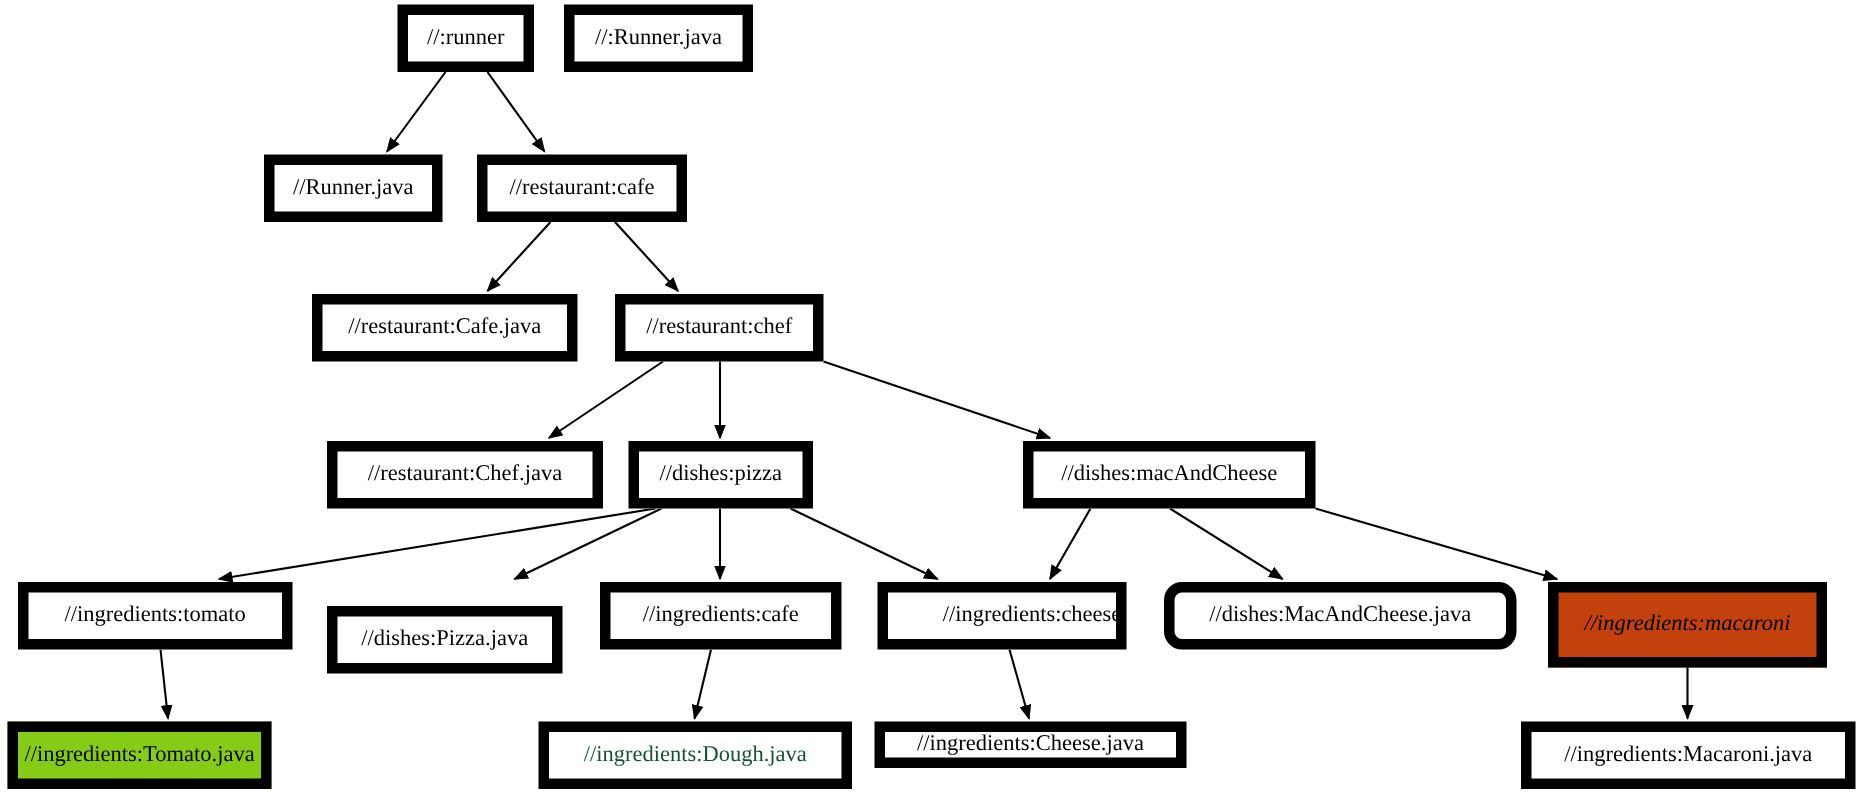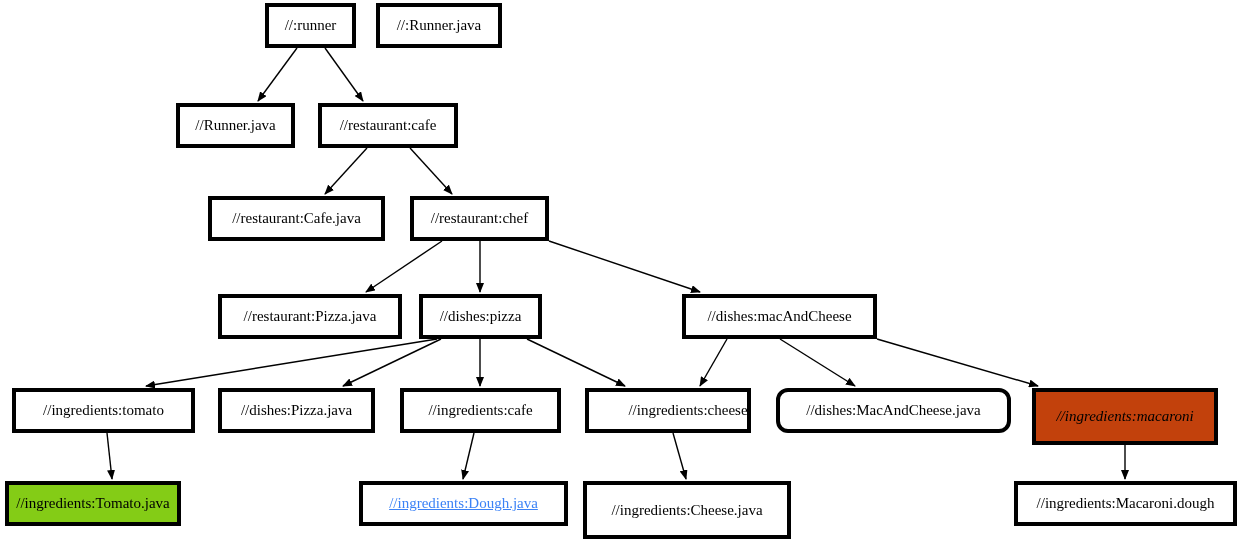--- a/index.html
+++ b/index.html
@@ -28,21 +28,21 @@
   #node-layer {
     position: absolute;
     left: 0;
     top: 0;
     width: 1242px;
     height: 539px;
   }
   .graph-node {
     position: absolute;
     box-sizing: border-box;
-    border: 4px solid #6d28d9;
+    border: 7px solid #6d28d9;
     background: #ffffff;
     display: flex;
     align-items: center;
     justify-content: center;
     text-align: center;
     white-space: nowrap;
   }
   .node-label {
     font-family: "Liberation Serif", "DejaVu Serif", serif;
     font-size: 15px;
@@ -97,53 +97,53 @@
       <div class="graph-node" style="left: 318px; top: 103px; width: 140px; height: 45px; border-color: rgb(0, 0, 0); background: rgb(255, 255, 255);">
         <span class="node-label" style="color: rgb(0, 0, 0);">//restaurant:cafe</span>
       </div>
       <div class="graph-node" style="left: 208px; top: 196px; width: 177px; height: 45px; border-color: rgb(0, 0, 0); background: rgb(255, 255, 255);">
         <span class="node-label" style="color: rgb(0, 0, 0);">//restaurant:Cafe.java</span>
       </div>
       <div class="graph-node" style="left: 410px; top: 196px; width: 139px; height: 45px; border-color: rgb(0, 0, 0); background: rgb(255, 255, 255);">
         <span class="node-label" style="color: rgb(0, 0, 0);">//restaurant:chef</span>
       </div>
       <div class="graph-node" style="left: 218px; top: 294px; width: 184px; height: 45px; border-color: rgb(0, 0, 0); background: rgb(255, 255, 255);">
-        <span class="node-label" style="color: rgb(0, 0, 0);">//restaurant:Pizza.java</span>
+        <span class="node-label" style="color: rgb(0, 0, 0);">//restaurant:Chef.java</span>
       </div>
       <div class="graph-node" style="left: 682px; top: 294px; width: 195px; height: 45px; border-color: rgb(0, 0, 0); background: rgb(255, 255, 255);">
         <span class="node-label" style="color: rgb(0, 0, 0);">//dishes:macAndCheese</span>
       </div>
       <div class="graph-node" style="left: 419px; top: 294px; width: 123px; height: 45px; border-color: rgb(0, 0, 0); background: rgb(255, 255, 255);">
         <span class="node-label" style="color: rgb(0, 0, 0);">//dishes:pizza</span>
       </div>
       <div class="graph-node" style="left: 12px; top: 388px; width: 183px; height: 45px; border-color: rgb(0, 0, 0); background: rgb(255, 255, 255);">
         <span class="node-label" style="color: rgb(0, 0, 0);">//ingredients:tomato</span>
       </div>
-      <div class="graph-node" style="left: 218px; top: 388px; width: 157px; height: 45px; border-color: rgb(0, 0, 0); background: rgb(255, 255, 255);">
+      <div class="graph-node" style="left: 218px; top: 404px; width: 157px; height: 45px; border-color: rgb(0, 0, 0); background: rgb(255, 255, 255);">
         <span class="node-label" style="color: rgb(0, 0, 0);">//dishes:Pizza.java</span>
       </div>
       <div class="graph-node" style="left: 400px; top: 388px; width: 161px; height: 45px; border-color: rgb(0, 0, 0); background: rgb(255, 255, 255);">
         <span class="node-label" style="color: rgb(0, 0, 0);">//ingredients:cafe</span>
       </div>
       <div class="graph-node" style="left: 585px; top: 388px; width: 166px; height: 45px; border-color: rgb(0, 0, 0); background: rgb(255, 255, 255); padding-left: 40px;">
         <span class="node-label" style="color: rgb(0, 0, 0);">//ingredients:cheese</span>
       </div>
       <div class="graph-node" style="left: 776px; top: 388px; width: 235px; height: 45px; border-color: rgb(0, 0, 0); background: rgb(255, 255, 255); border-radius: 12px;">
         <span class="node-label" style="color: rgb(0, 0, 0);">//dishes:MacAndCheese.java</span>
       </div>
       <div class="graph-node" style="left: 1032px; top: 388px; width: 186px; height: 57px; border-color: rgb(0, 0, 0); background: #c2410c; font-style: italic;">
         <span class="node-label" style="color: rgb(0, 0, 0);">//ingredients:macaroni</span>
       </div>
       <div class="graph-node" style="left: 5px; top: 481px; width: 176px; height: 45px; border-color: rgb(0, 0, 0); background: #84cc16;">
         <span class="node-label" style="color: rgb(0, 0, 0);">//ingredients:Tomato.java</span>
       </div>
       <div class="graph-node" style="left: 359px; top: 481px; width: 209px; height: 45px; border-color: rgb(0, 0, 0); background: rgb(255, 255, 255);">
-        <span class="node-label" style="color: #3b82f6; text-decoration: underline;">//ingredients:Dough.java</span>
+        <span class="node-label" style="color: #14532d;">//ingredients:Dough.java</span>
       </div>
-      <div class="graph-node" style="left: 583px; top: 481px; width: 208px; height: 58px; border-color: rgb(0, 0, 0); background: rgb(255, 255, 255);">
+      <div class="graph-node" style="left: 583px; top: 481px; width: 208px; height: 31px; border-color: rgb(0, 0, 0); background: rgb(255, 255, 255);">
         <span class="node-label" style="color: rgb(0, 0, 0);">//ingredients:Cheese.java</span>
       </div>
       <div class="graph-node" style="left: 1014px; top: 481px; width: 223px; height: 45px; border-color: rgb(0, 0, 0); background: rgb(255, 255, 255);">
-        <span class="node-label" style="color: rgb(0, 0, 0);">//ingredients:Macaroni.dough</span>
+        <span class="node-label" style="color: rgb(0, 0, 0);">//ingredients:Macaroni.java</span>
       </div>
     </div>
 
 </div>
 
 </body></html>

